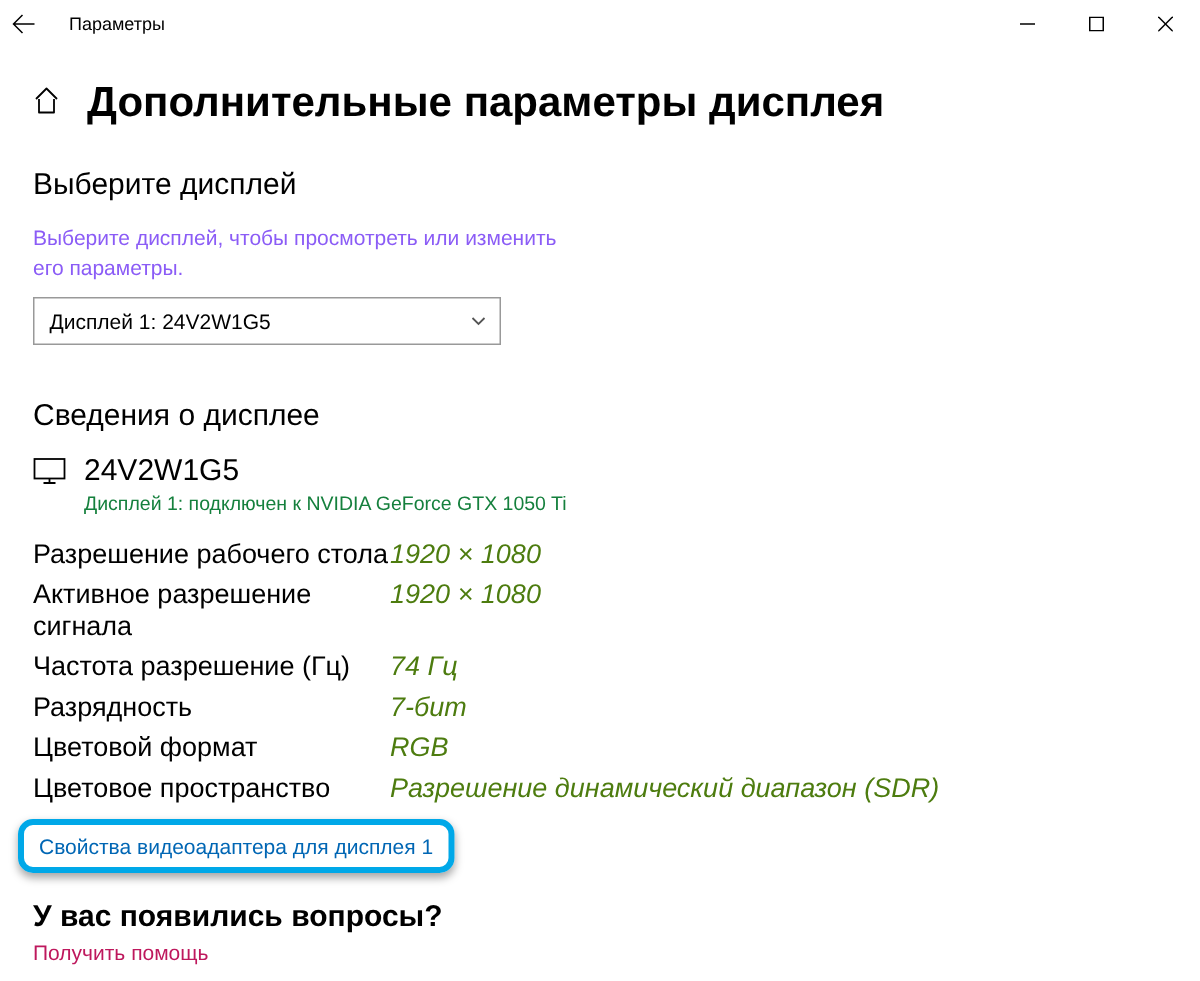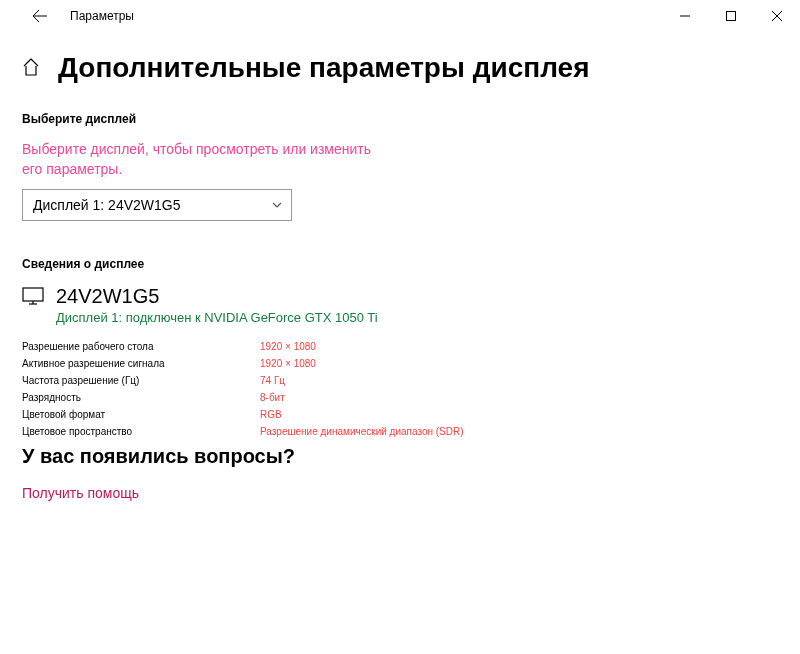--- a/index.html
+++ b/index.html
@@ -13,21 +13,21 @@
       height: 654px;
       background: #ffffff;
       color: #000000;
       overflow: hidden;
       position: relative;
     }
     .titlebar {
       display: flex;
       align-items: center;
       height: 32px;
-      padding-left: 26px;
+      padding-left: 2px;
     }
     .titlebar-back {
       width: 28px;
       height: 28px;
       display: flex;
       align-items: center;
       justify-content: center;
       cursor: pointer;
     }
     .titlebar-title {
@@ -59,32 +59,32 @@
     }
     .home-icon {
       margin-right: 18px;
       margin-top: 2px;
     }
     .page-title {
       font-size: 28px;
       font-weight: 600;
     }
     .section-heading {
-      font-size: 12px;
-      font-weight: 700;
+      font-size: 20px;
+      font-weight: 400;
       margin-bottom: 14px;
     }
     .helper-text {
       font-size: 14px;
-      color: #ec4899;
+      color: #8b5cf6;
       line-height: 1.4;
       margin-bottom: 10px;
     }
     .dropdown {
-      width: 270px;
+      width: 312px;
       height: 32px;
       border: 1px solid #999999;
       display: flex;
       align-items: center;
       justify-content: space-between;
       padding: 0 8px 0 10px;
       font-size: 14px;
       cursor: pointer;
       margin-bottom: 36px;
       background: #fff;
@@ -104,46 +104,47 @@
     }
     .display-sub {
       font-size: 13px;
       color: #15803d;
       margin-top: 2px;
     }
     .spec-table {
       display: grid;
       grid-template-columns: 238px auto;
       row-gap: 6px;
-      font-size: 10px;
+      font-size: 18px;
       margin-bottom: 8px;
     }
     .spec-label {
       color: #000;
     }
     .spec-value {
-      color: #ef4444;
+      color: #4d7c0f;
+      font-style: italic;
     }
     .link-highlighted {
       display: inline-block;
       color: #0066b4;
       font-size: 14px;
       padding: 6px 10px;
       border: 4px solid #00a8e8;
       border-radius: 10px;
       margin-top: 2px;
       margin-left: -10px;
       margin-bottom: 18px;
       box-shadow: 0 3px 6px rgba(0,0,0,0.35);
       cursor: pointer;
     }
     .questions-heading {
       font-size: 20px;
       font-weight: 600;
-      margin-bottom: 16px;
+      margin-bottom: 4px;
     }
     .help-link {
       font-size: 14px;
       color: #be185d;
       cursor: pointer;
     }
   </style>
 </head>
 <body>
 
@@ -212,24 +213,25 @@
   </div>
 
   <div class="spec-table" id="spec-table">
       <div class="spec-label">Разрешение рабочего стола</div>
       <div class="spec-value">1920 × 1080</div>
       <div class="spec-label">Активное разрешение сигнала</div>
       <div class="spec-value">1920 × 1080</div>
       <div class="spec-label">Частота разрешение (Гц)</div>
       <div class="spec-value">74 Гц</div>
       <div class="spec-label">Разрядность</div>
-      <div class="spec-value">8-бит</div>
+      <div class="spec-value">7-бит</div>
       <div class="spec-label">Цветовой формат</div>
       <div class="spec-value">RGB</div>
       <div class="spec-label">Цветовое пространство</div>
       <div class="spec-value">Разрешение динамический диапазон (SDR)</div>
     </div>
 
+  <a class="link-highlighted">Свойства видеоадаптера для дисплея 1</a>
 
   <h2 class="questions-heading">У вас появились вопросы?</h2>
   <a class="help-link">Получить помощь</a>
 
 </div>
 
 </body></html>

